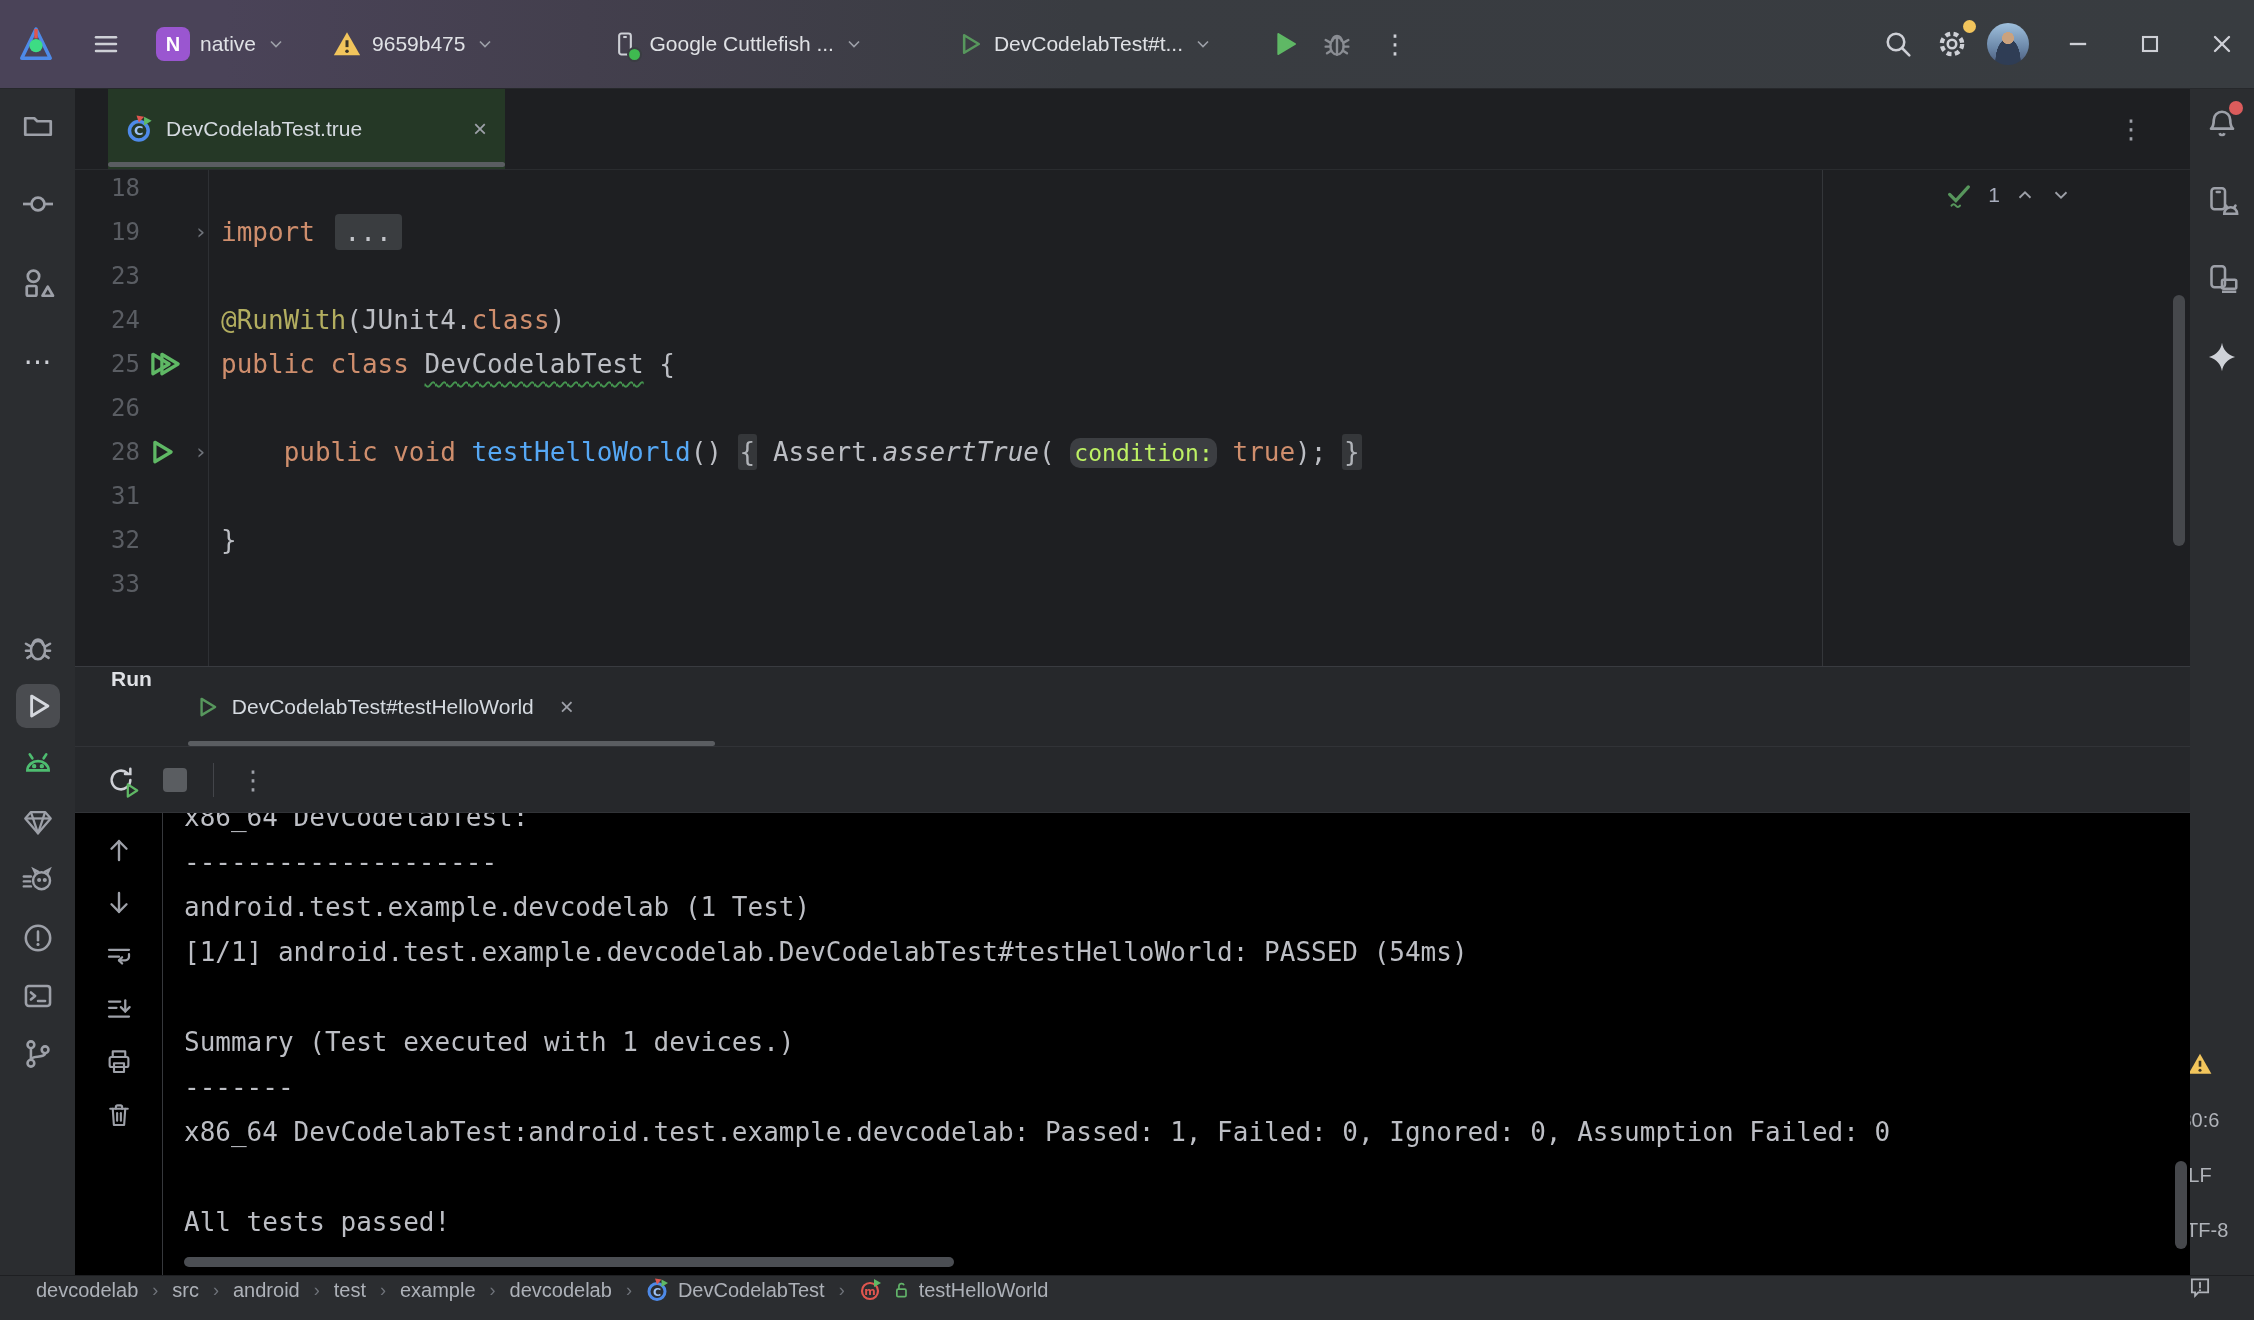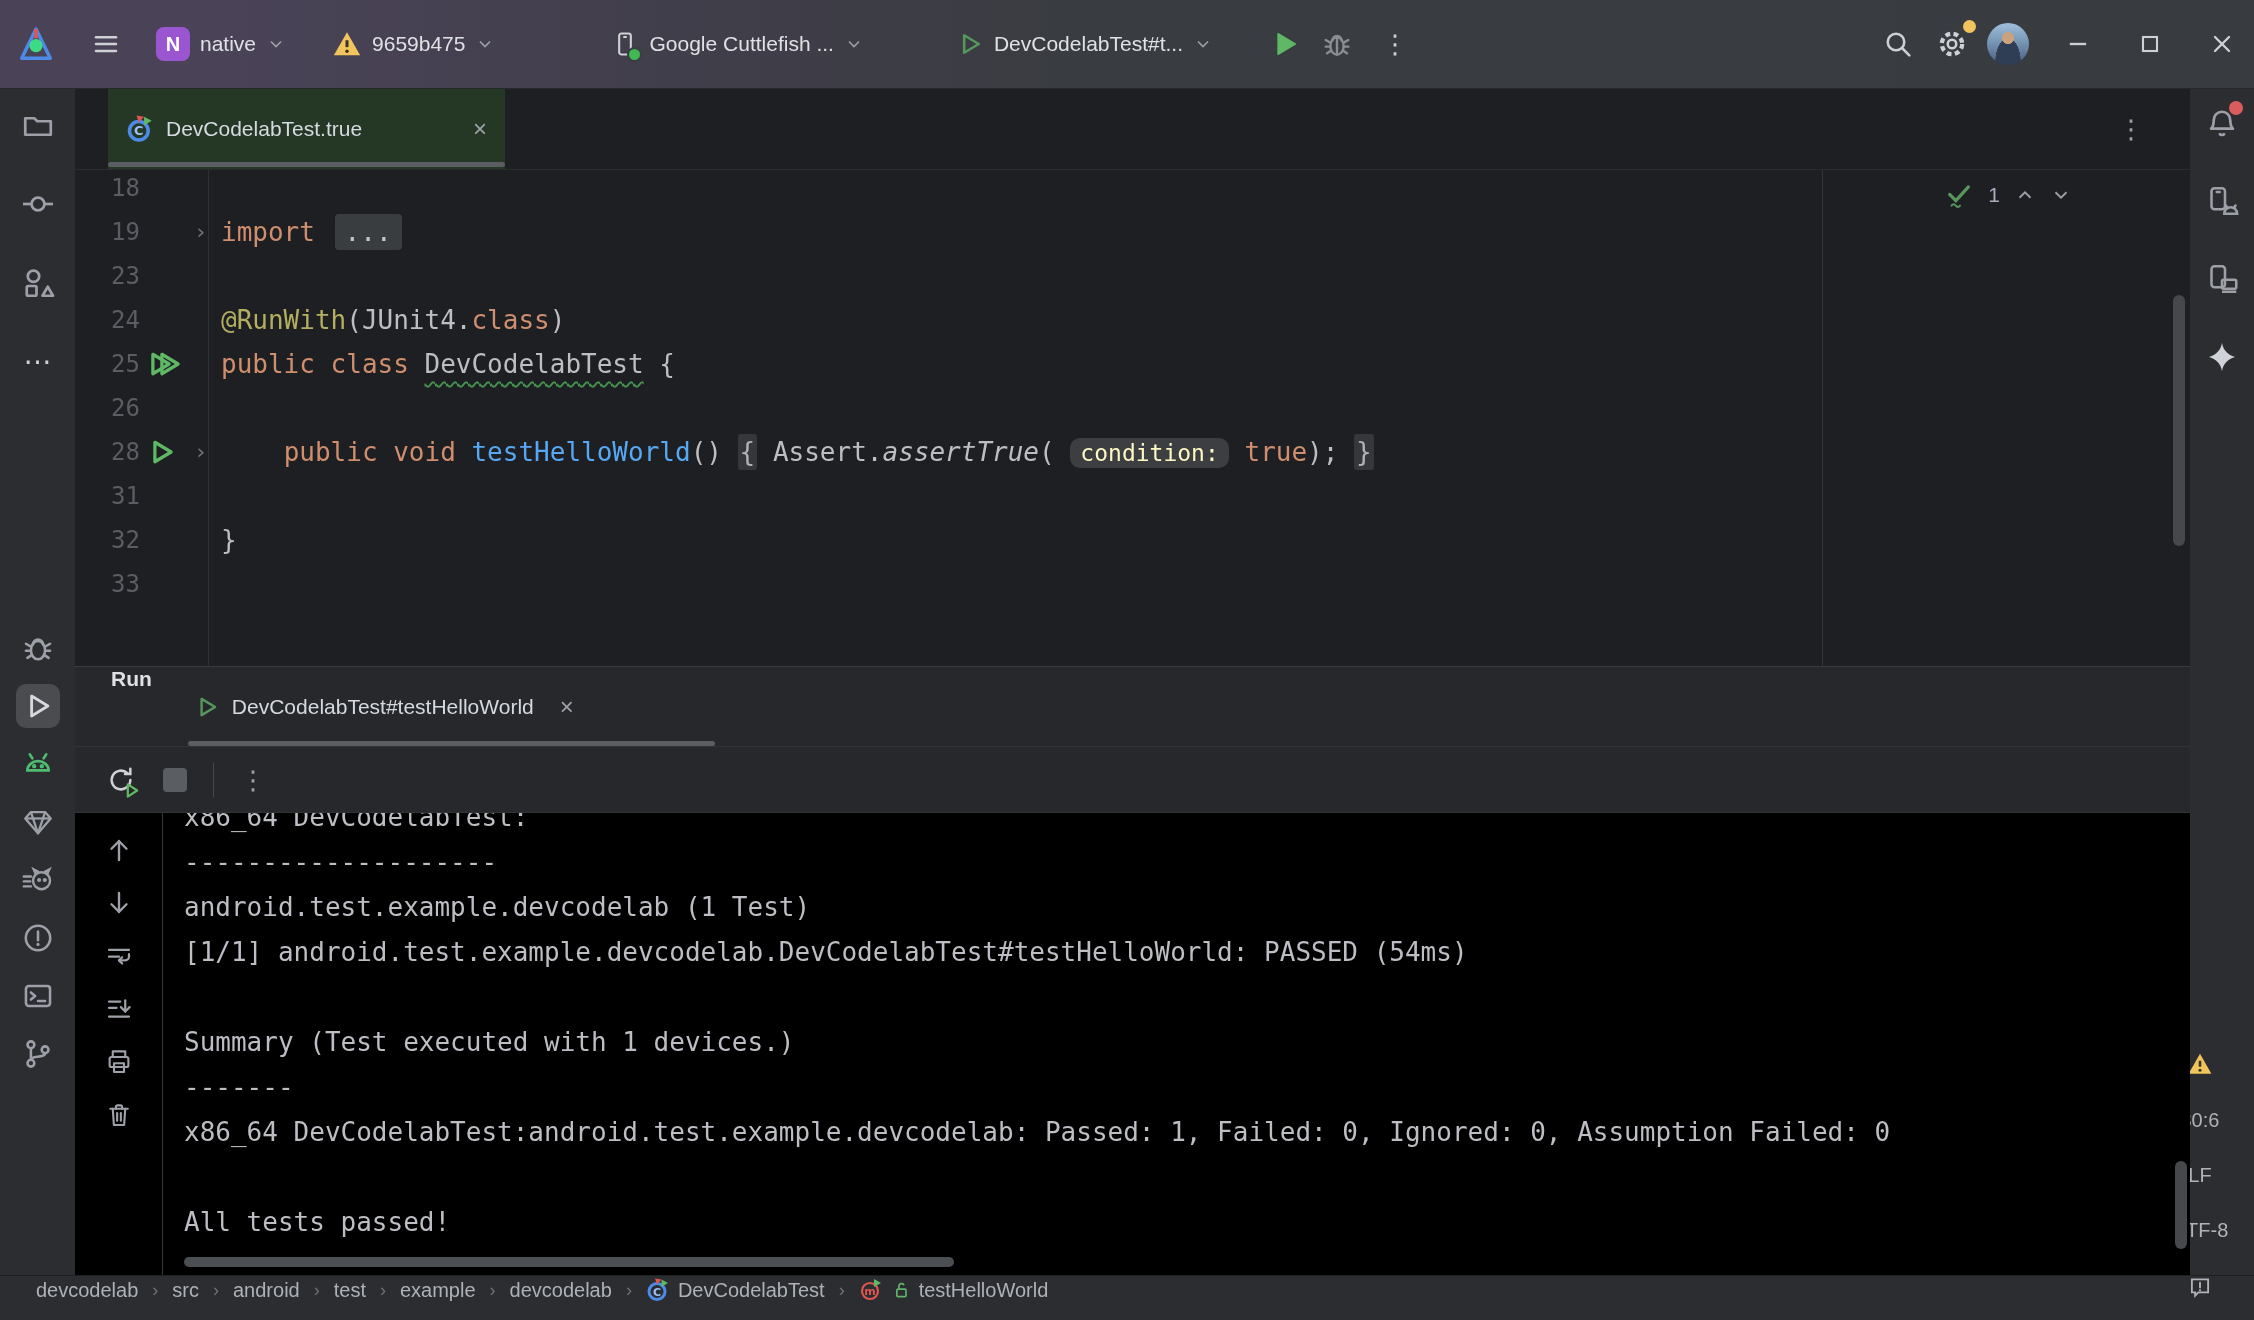--- a/index.html
+++ b/index.html
@@ -55,21 +55,21 @@
   .cl .gut{width:81px;flex:0 0 81px;position:relative;}
   .cl .code{flex:1;color:var(--fg);}
   .gtri{position:absolute;top:9px;width:26px;height:26px;}
   .fold-ch{position:absolute;left:54px;top:0;color:#6f737a;font-size:22px;}
   .s-kw{color:var(--kw)} .s-ann{color:var(--ann)} .s-mth{color:var(--mth)} .s-txt{color:var(--fg)}
   .s-it{color:var(--fg);font-style:italic}
   .s-sq{color:var(--fg);text-decoration:underline;text-decoration-style:wavy;text-decoration-color:var(--squig);
         text-decoration-thickness:2px;text-underline-offset:8px;}
   .s-fold{background:#3a3d40;color:#c3c5ca;border-radius:4px;padding:3px 10px;margin-left:4px;}
   .s-fb{background:#35373a;color:#b0b3b8;padding:3px 2px;border-radius:3px;}
-  .s-hint{background:#3c3e42;color:#fef9c3;border-radius:10px;padding:2px 10px;font-size:23px;}
+  .s-hint{background:#3c3e42;color:#bef264;border-radius:10px;padding:2px 4px;font-size:23px;}
   .insp{position:absolute;top:10px;right:118px;display:flex;align-items:center;gap:14px;
     font-family:"Liberation Sans",sans-serif;font-size:21px;color:#a8adbd;}
   .ed-scroll{position:absolute;right:5px;top:125px;width:12px;height:251px;background:#46484c;border-radius:6px;}
 
   
   .runpanel{flex:1;display:flex;flex-direction:column;border-top:1px solid #393b40;background:#26282b;min-height:0;}
   .run-head{height:79px;flex:0 0 79px;display:flex;position:relative;font-size:21px;}
   .run-title{font-weight:700;margin-left:36px;color:#dfe1e5;}
   .run-tab{display:flex;align-items:center;gap:12px;margin-left:42px;color:#d5dae0;}
   .run-underline{position:absolute;left:113px;bottom:0;width:527px;height:5px;background:#5a5d61;border-radius:3px;}

